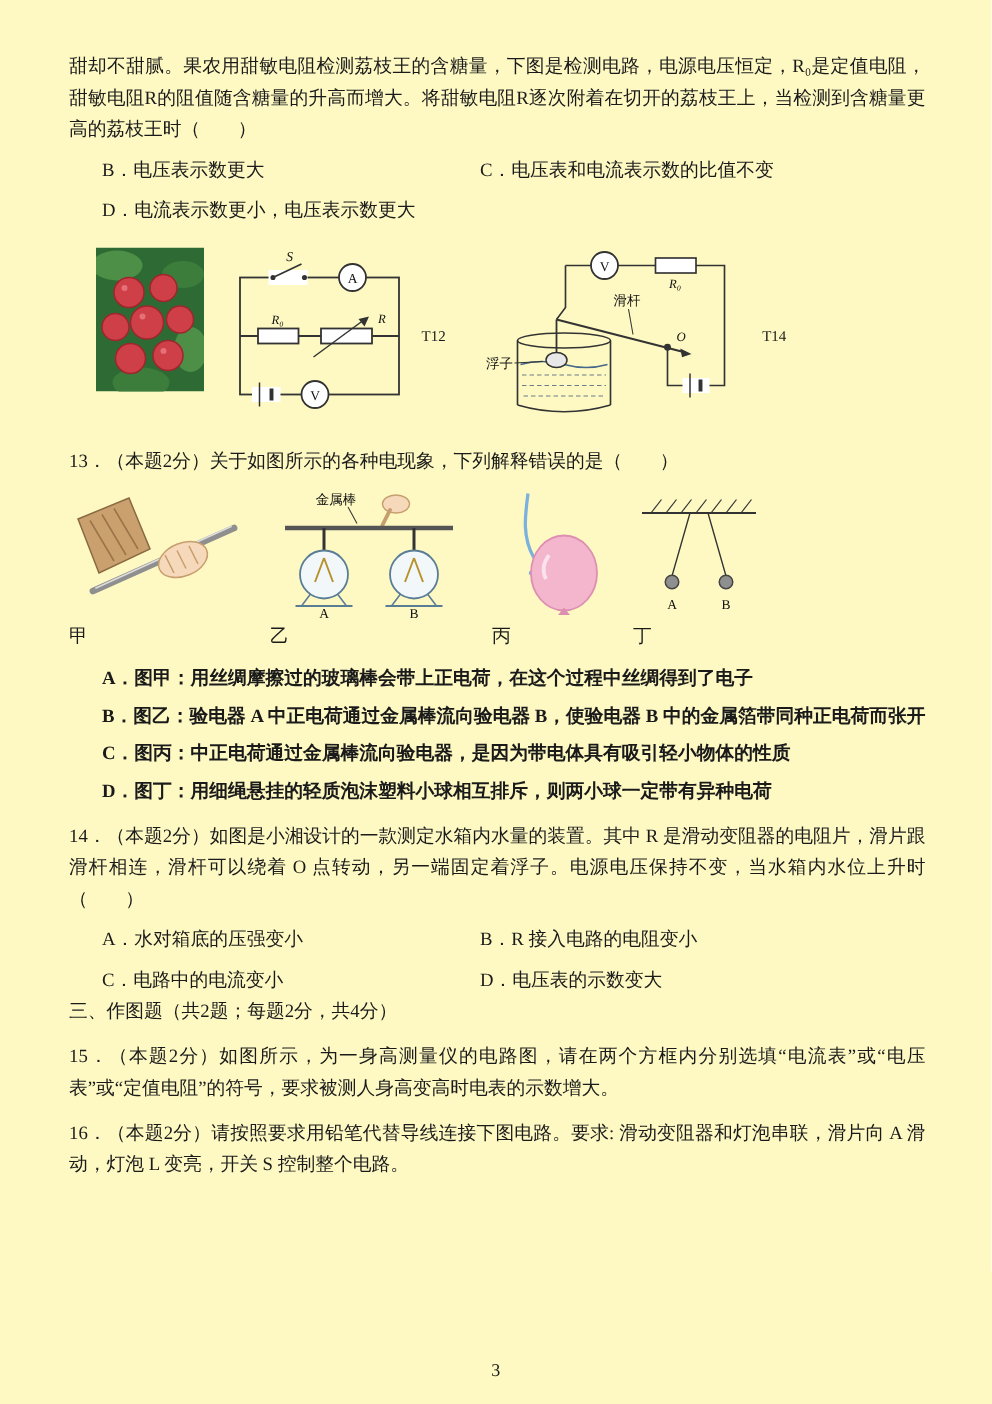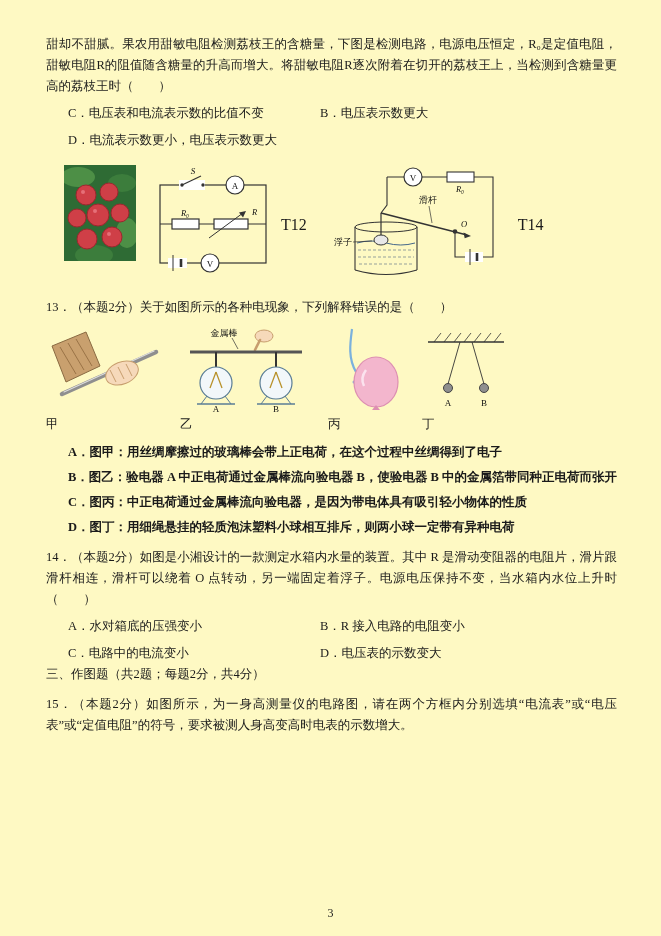--- a/index.html
+++ b/index.html
@@ -26,21 +26,21 @@
     padding-left: 22px;
     margin-top: 6px;
   }
   .opt-list { padding-left: 22px; margin-top: 7px; }
   .opt-list .opt-line { margin: 0 0 4px 0; font-weight: bold; }
   .fig-row {
     display: flex;
     align-items: flex-start;
     margin: 14px 0 0 18px;
   }
-  .fig-tag { align-self: center; font-size: 16px; margin-left: 3px; }
+  .fig-tag { align-self: center; font-size: 10px; margin-left: 3px; }
   .fig-row2 { display: flex; align-items: flex-end; gap: 16px; margin: 8px 0 0 0; }
   figure { margin: 0; text-align: left; }
   figcaption { font-size: 12.5px; margin-top: 2px; }
   .heading { font-weight: 400; margin: 0; }
   .page-num {
     position: absolute;
     left: 0; right: 0; bottom: 12px;
     text-align: center;
     font-size: 12px;
   }
@@ -48,22 +48,22 @@
   svg text { font-family: "Liberation Serif", "DejaVu Serif", serif; }
 </style>
 </head>
 <body>
 
 <div class="sheet">
 
   <p class="para">甜却不甜腻。果农用甜敏电阻检测荔枝王的含糖量，下图是检测电路，电源电压恒定，R₀是定值电阻，甜敏电阻R的阻值随含糖量的升高而增大。将甜敏电阻R逐次附着在切开的荔枝王上，当检测到含糖量更高的荔枝王时（　　）</p>
 
   <div class="opt-grid">
+    <span>B．电压表示数更大</span>
     <span>C．电压表和电流表示数的比值不变</span>
-    <span>B．电压表示数更大</span>
     <span>D．电流表示数更小，电压表示数更大</span>
   </div>
 
   <div class="fig-row">
 
     <svg width="72" height="96" viewBox="0 0 72 96">
       <rect width="72" height="96" fill="#2e6b34"></rect>
       <ellipse cx="14" cy="12" rx="17" ry="10" fill="#4d8f46"></ellipse>
       <ellipse cx="58" cy="18" rx="14" ry="9" fill="#3c7d3c"></ellipse>
       <ellipse cx="30" cy="90" rx="19" ry="10" fill="#3c7d3c"></ellipse>
@@ -279,15 +279,16 @@
     <span>A．水对箱底的压强变小</span>
     <span>B．R 接入电路的电阻变小</span>
     <span>C．电路中的电流变小</span>
     <span>D．电压表的示数变大</span>
   </div>
 
   <p class="heading mt-sm">三、作图题（共2题；每题2分，共4分）</p>
 
   <p class="para mt-sm">15．（本题2分）如图所示，为一身高测量仪的电路图，请在两个方框内分别选填“电流表”或“电压表”或“定值电阻”的符号，要求被测人身高变高时电表的示数增大。</p>
 
+  <p class="para mt-sm">16．（本题2分）请按照要求用铅笔代替导线连接下图电路。要求: 滑动变阻器和灯泡串联，滑片向 A 滑动，灯泡 L 变亮，开关 S 控制整个电路。</p>
 
   <div class="page-num">3</div>
 </div>
 
 </body></html>

